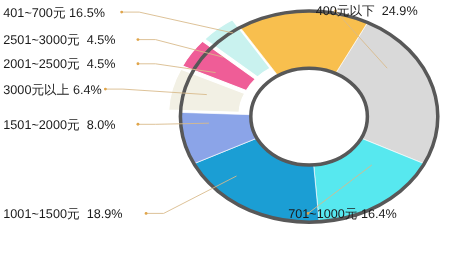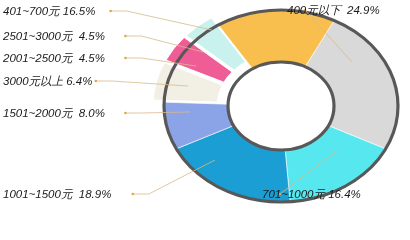--- a/index.html
+++ b/index.html
@@ -3,21 +3,21 @@
 <meta charset="utf-8">
 <style>
   html,body{margin:0;padding:0;}
   body{
     width:410px;height:206px;
     background:#ffffff;
     font-family:"Liberation Sans","DejaVu Sans",sans-serif;
     overflow:hidden;
     position:relative;
   }
-  #chart-root{position:absolute;inset:0;width:374px;height:206px;font-style:italic;}
+  #chart-root{position:absolute;inset:0;width:374px;height:206px;}
   svg{display:block;}
   .lbl{
     font-size:11.5px;
     fill:#1b1b1b;
     font-family:"Liberation Sans","DejaVu Sans",sans-serif;
     white-space:pre;
   }
   .leader{stroke:#d8b98a;stroke-width:0.8;fill:none;}
   .dot{fill:#e0a54a;}
 </style>

